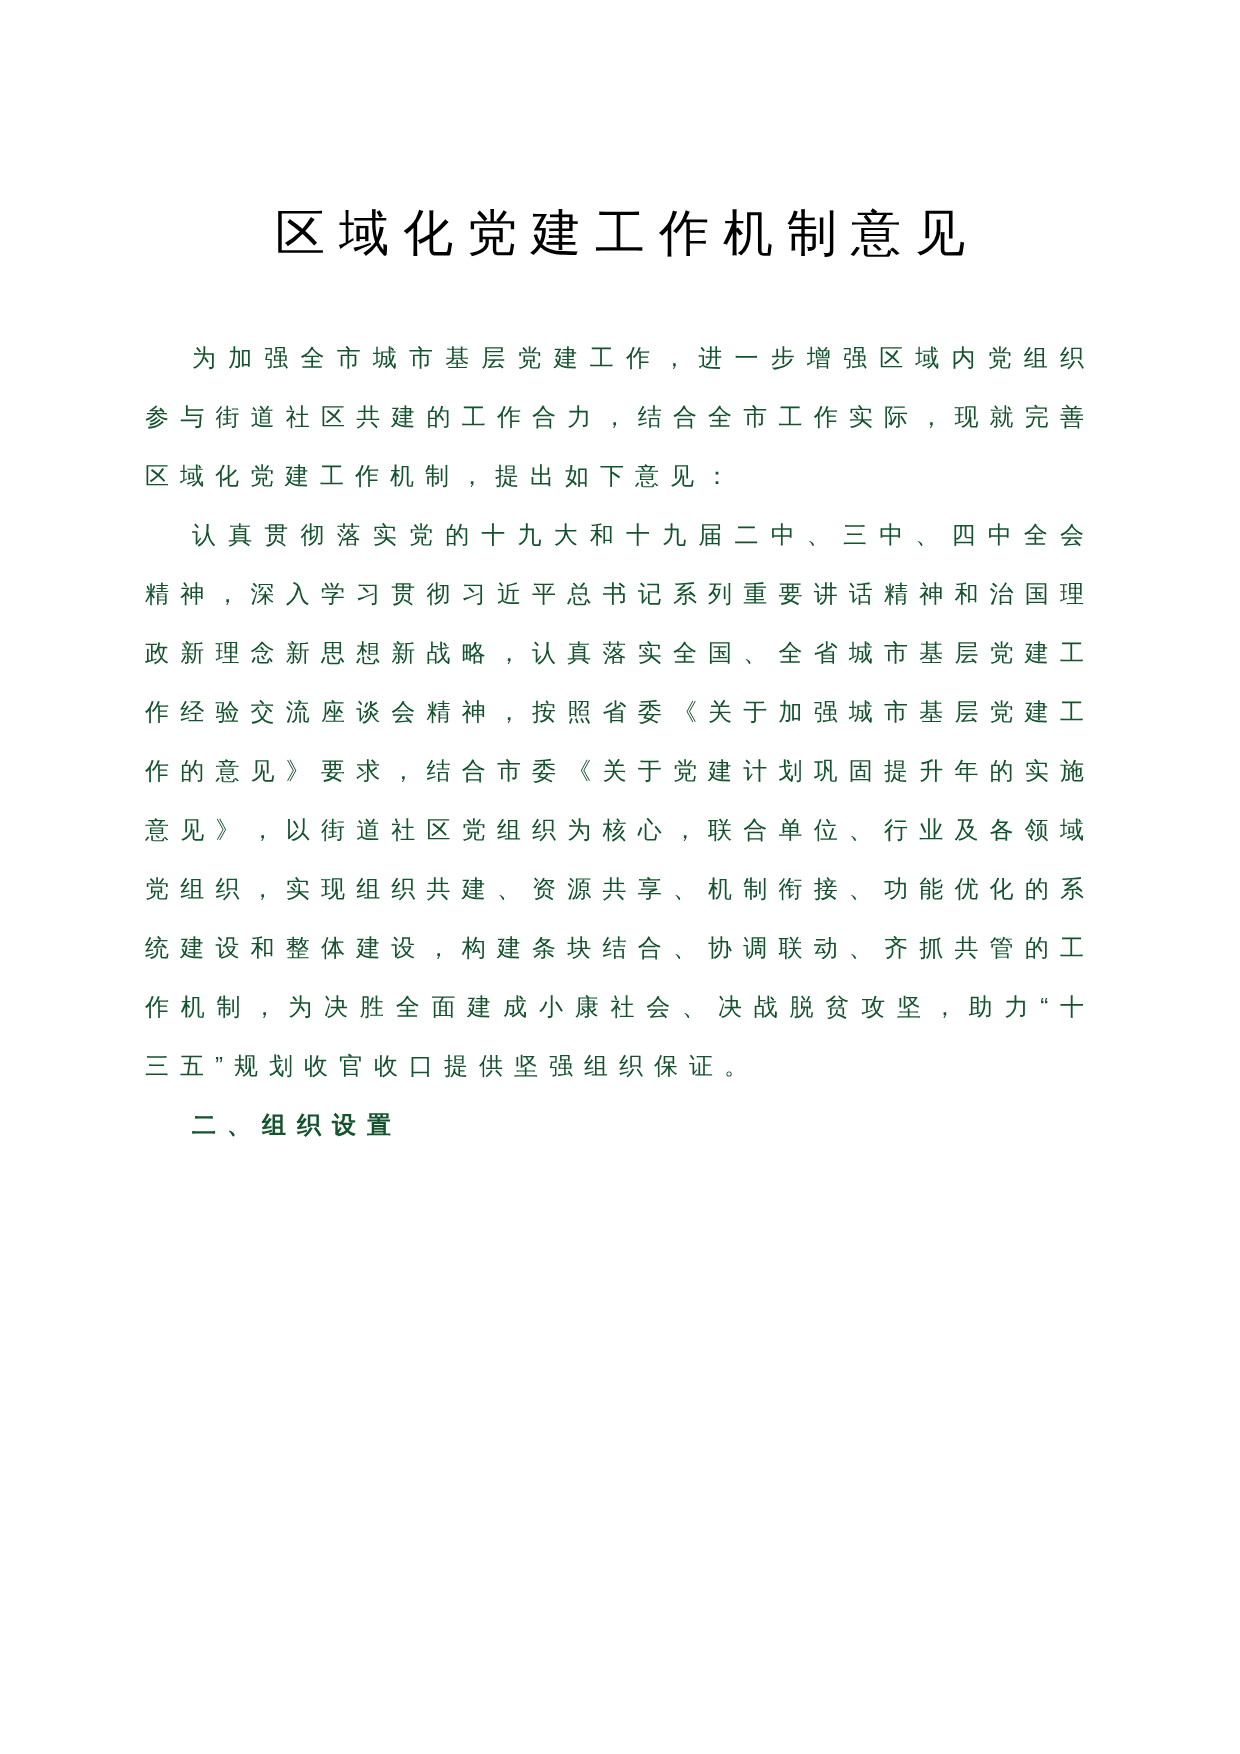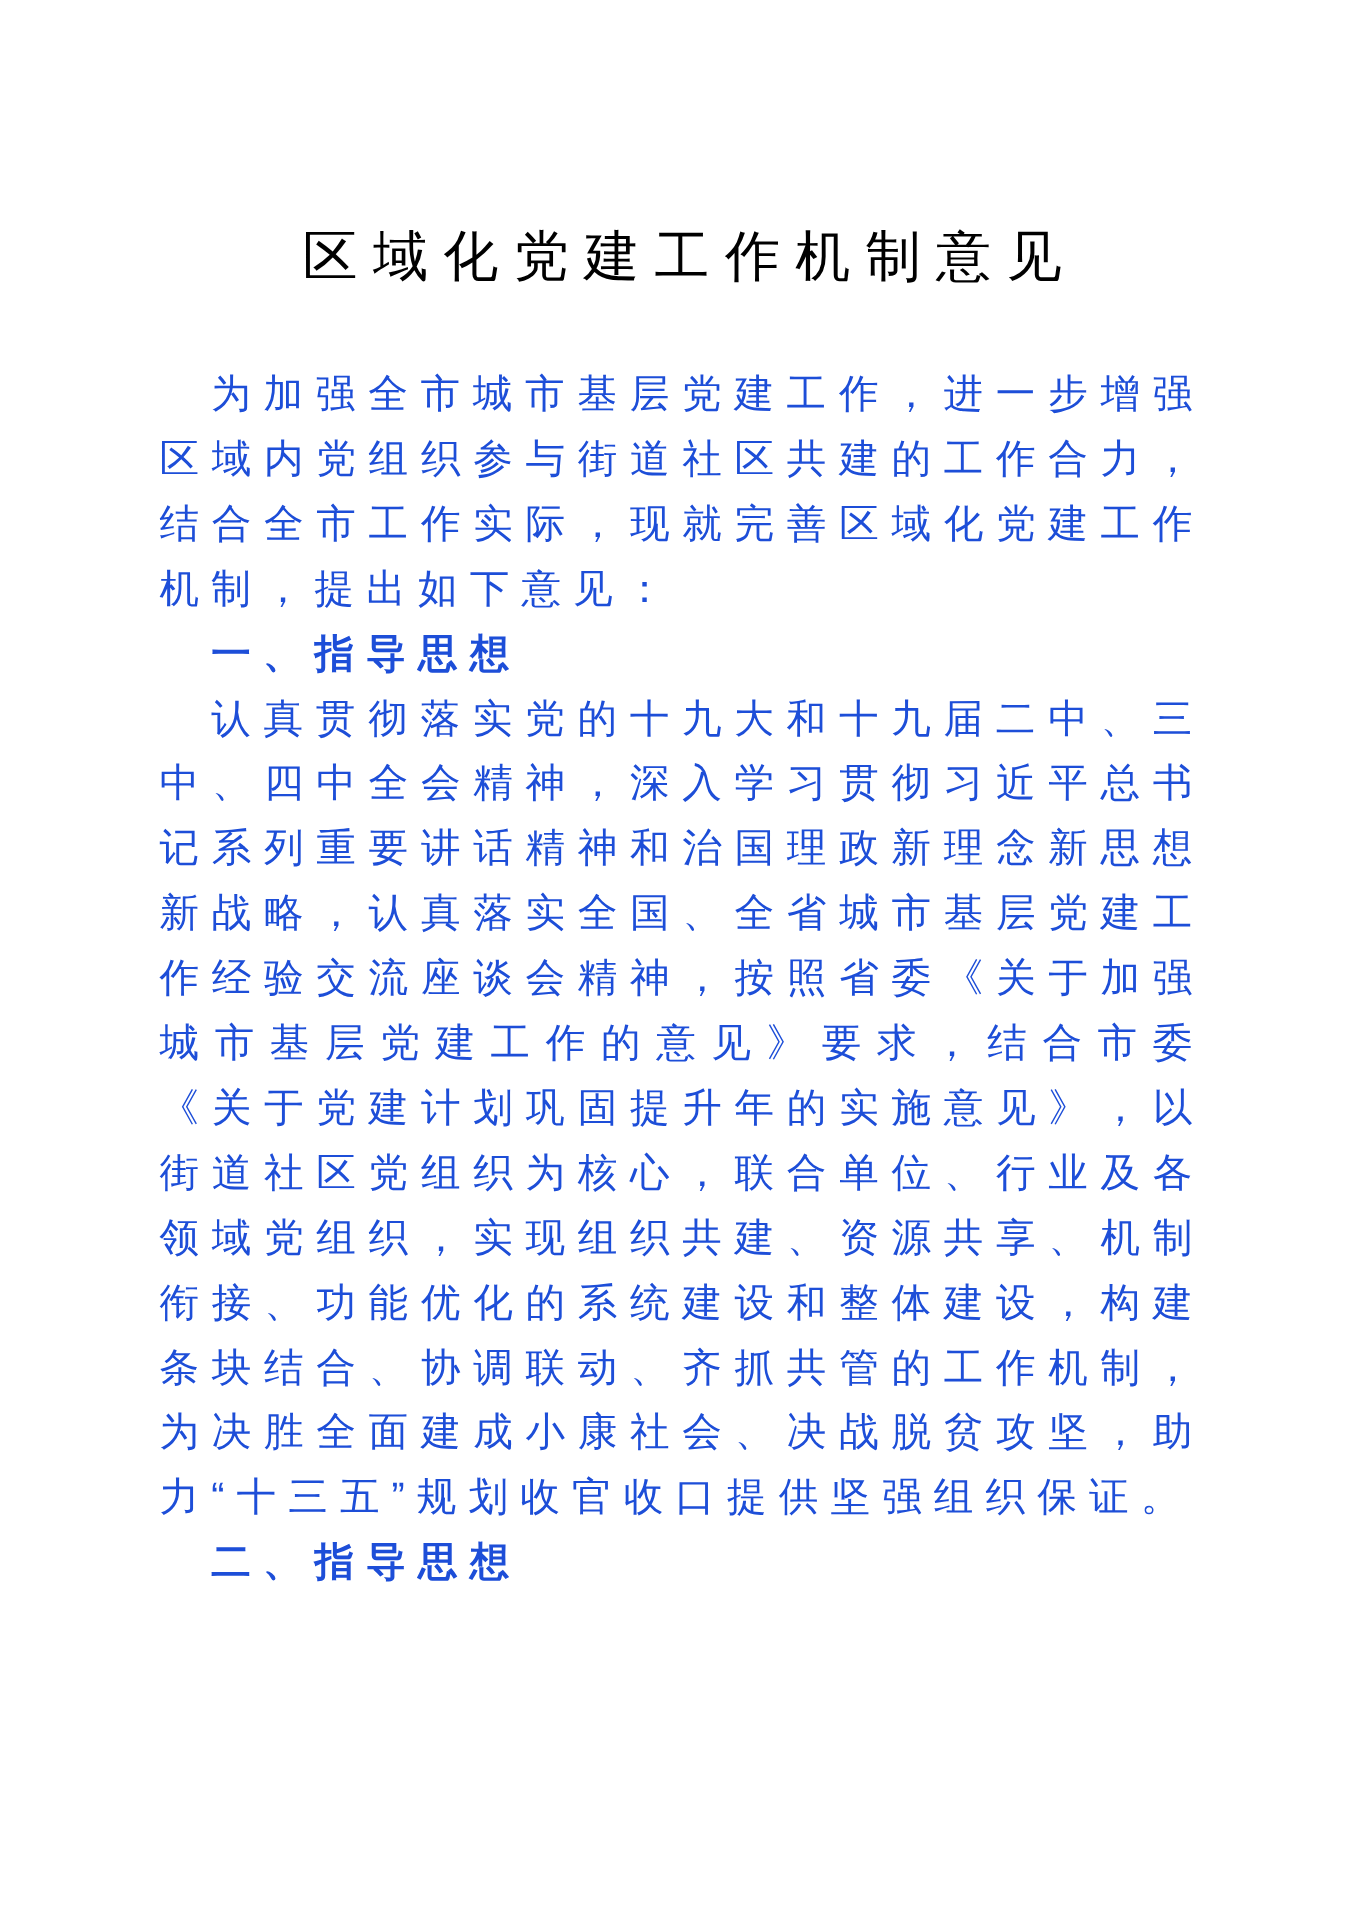--- a/index.html
+++ b/index.html
@@ -26,39 +26,38 @@
     letter-spacing: 14px;
     text-indent: 14px; 
     white-space: nowrap;
   }
   .doc-body {
     margin: 58px auto 0 auto;
     width: 950px;
   }
   .para {
     margin: 0;
-    font-size: 36px;
+    font-size: 24px;
     line-height: 59px;
     letter-spacing: 11px;
     font-weight: 400;
     text-align: justify;
     text-justify: inter-character;
     text-indent: 47px;
     word-break: break-all;
-    color: #1d4ed8;
+    color: #14532d;
   }
   .para.heading {
     font-weight: 700;
     text-align: left;
   }
 </style>
 </head>
 <body>
 
 <div class="page">
   <h1 class="doc-title">区域化党建工作机制意见</h1>
   <div class="doc-body">
       <div class="para">为加强全市城市基层党建工作，进一步增强区域内党组织参与街道社区共建的工作合力，结合全市工作实际，现就完善区域化党建工作机制，提出如下意见：</div>
-      <div class="para heading">一、指导思想</div>
       <div class="para">认真贯彻落实党的十九大和十九届二中、三中、四中全会精神，深入学习贯彻习近平总书记系列重要讲话精神和治国理政新理念新思想新战略，认真落实全国、全省城市基层党建工作经验交流座谈会精神，按照省委《关于加强城市基层党建工作的意见》要求，结合市委《关于党建计划巩固提升年的实施意见》，以街道社区党组织为核心，联合单位、行业及各领域党组织，实现组织共建、资源共享、机制衔接、功能优化的系统建设和整体建设，构建条块结合、协调联动、齐抓共管的工作机制，为决胜全面建成小康社会、决战脱贫攻坚，助力“十三五”规划收官收口提供坚强组织保证。</div>
-      <div class="para heading">二、指导思想</div>
+      <div class="para heading">二、组织设置</div>
     </div>
 </div>
 
 </body></html>

